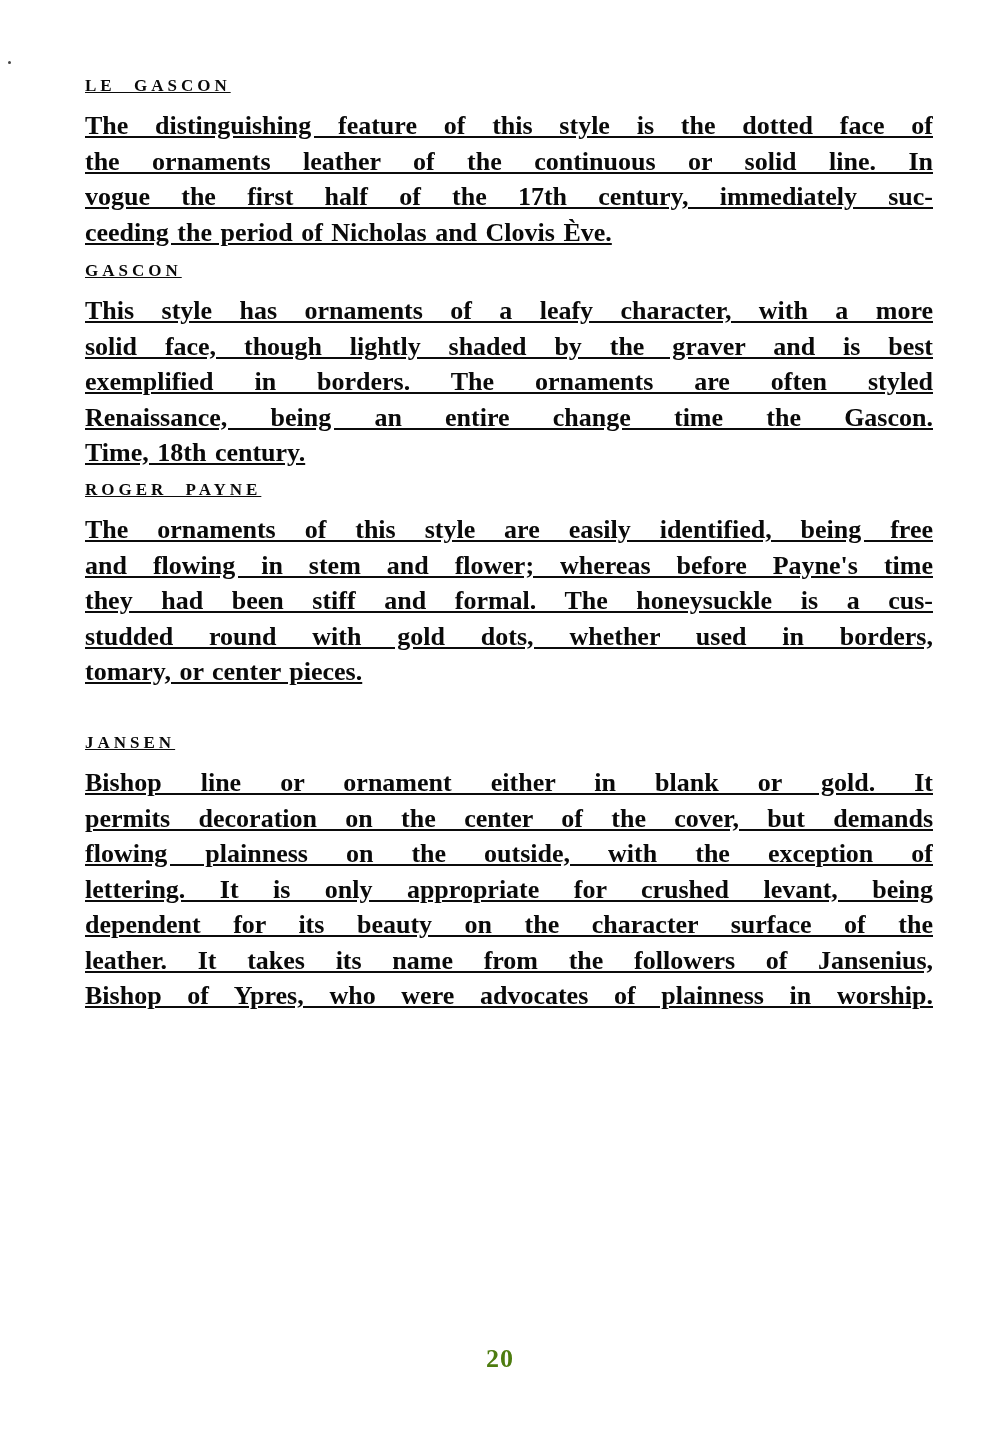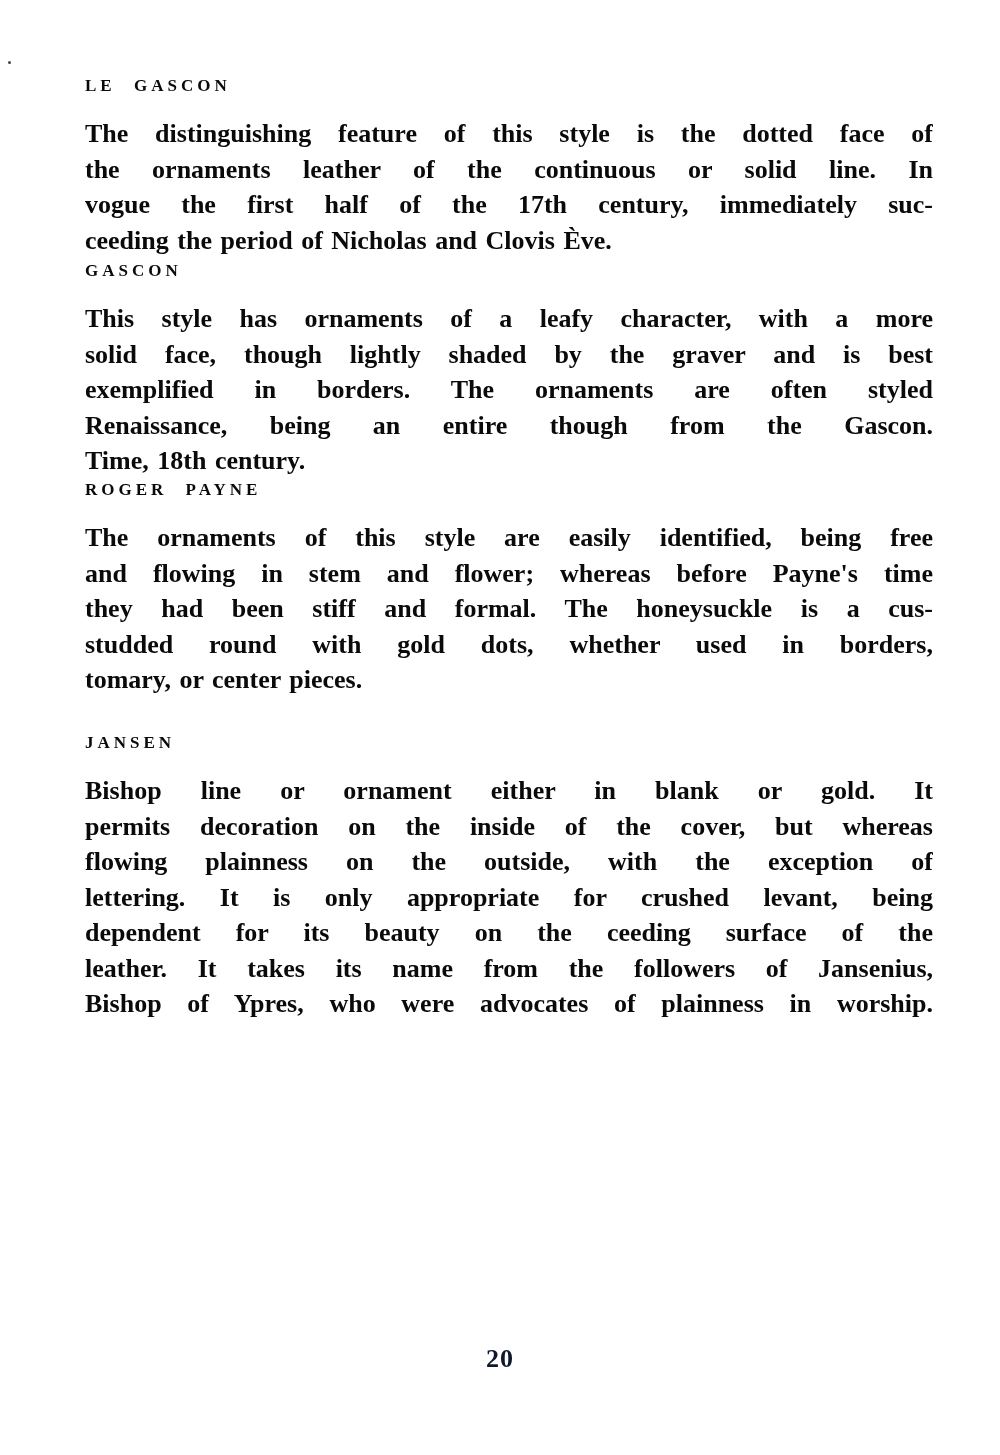--- a/index.html
+++ b/index.html
@@ -29,36 +29,37 @@
     position: absolute;
     left: 85px;
     top: 0;
     width: 848px;
     height: 1455px;
   }
   .section {
     position: absolute;
     left: 0;
     width: 100%;
+    text-decoration: underline;
   }
   .section.s0 { top: 76px; }
   .section.s1 { top: 261px; }
   .section.s2 { top: 480px; }
   .section.s3 { top: 733px; }
   .heading {
     margin: 0;
     font-size: 17px;
     font-weight: bold;
     line-height: 20px;
     letter-spacing: 4px;
     word-spacing: 10px;
     color: #0a0a0a;
   }
   .para {
-    margin-top: 20px;
+    margin-top: 12px;
     font-size: 26px;
     font-weight: bold;
     line-height: 35.5px;
     color: #0a0a0a;
   }
   .line {
     height: 35.5px;
     overflow: hidden;
     text-align: justify;
     text-align-last: justify;
@@ -71,21 +72,21 @@
     text-align-last: justify;
   }
   .pagenum {
     position: absolute;
     top: 1344px;
     left: 0;
     width: 100%;
     text-align: center;
     font-size: 26px;
     font-weight: bold;
-    color: #0f172a;
+    color: #4d7c0f;
     letter-spacing: 1px;
   }
 </style>
 </head>
 <body>
 
 <div class="page">
 
   <div class="speck"></div>
 
@@ -100,44 +101,44 @@
           <div class="line">ceeding the period of Nicholas and Clovis Ève.</div>
         </div>
     </section>
 
     <section class="section s1">
       <h2 class="heading">GASCON</h2>
       <div class="para">
           <div class="line">This style has ornaments of a leafy character, with a more</div>
           <div class="line">solid face, though lightly shaded by the graver and is best</div>
           <div class="line">exemplified in borders.  The ornaments are often styled</div>
-          <div class="line">Renaissance, being an entire though from the Gascon.</div>
+          <div class="line">Renaissance, being an entire change time the Gascon.</div>
           <div class="line">Time, 18th century.</div>
         </div>
     </section>
 
     <section class="section s2">
       <h2 class="heading">ROGER PAYNE</h2>
       <div class="para">
           <div class="line">The ornaments of this style are easily identified, being free</div>
           <div class="line">and flowing in stem and flower; whereas before Payne's time</div>
           <div class="line">they had been stiff and formal.  The honeysuckle is a cus-</div>
           <div class="line">studded round with gold dots, whether used in borders,</div>
           <div class="line">tomary, or center pieces.</div>
         </div>
     </section>
 
     <section class="section s3">
       <h2 class="heading">JANSEN</h2>
       <div class="para justify-last">
           <div class="line">Bishop line or ornament either in blank or gold.  It</div>
-          <div class="line">permits decoration on the inside of the cover, but whereas</div>
+          <div class="line">permits decoration on the center of the cover, but demands</div>
           <div class="line">flowing plainness on the outside, with the exception of</div>
           <div class="line">lettering.  It is only appropriate for crushed levant, being</div>
-          <div class="line">dependent for its beauty on the ceeding surface of the</div>
+          <div class="line">dependent for its beauty on the character surface of the</div>
           <div class="line">leather.  It takes its name from the followers of Jansenius,</div>
           <div class="line">Bishop of Ypres, who were advocates of plainness in worship.</div>
         </div>
     </section>
 
   </main>
 
   <footer>
     <div class="pagenum">20</div>
   </footer>

